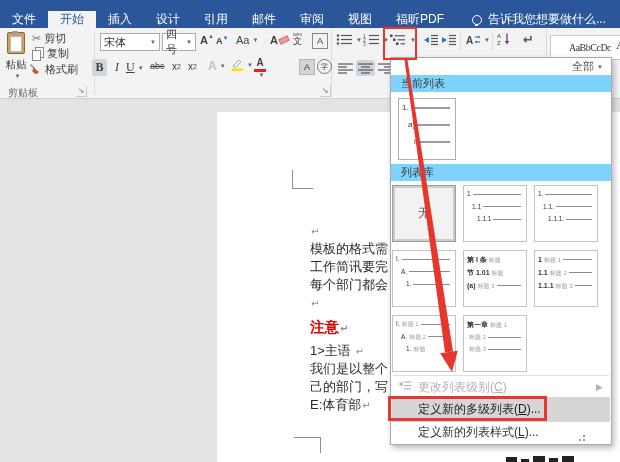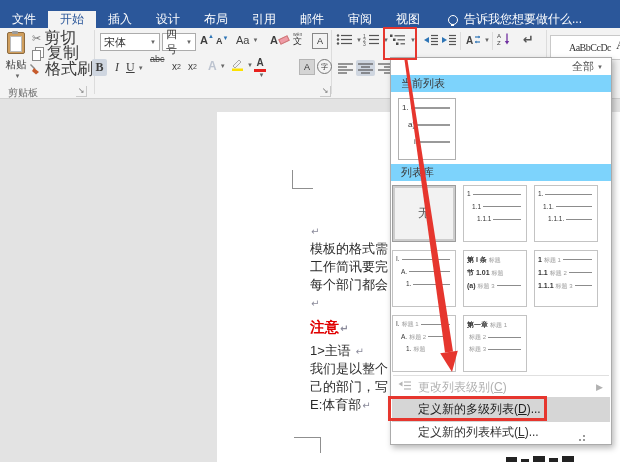--- a/index.html
+++ b/index.html
@@ -18,21 +18,21 @@
   
   .ribbon{left:0;top:28px;width:620px;height:70px;background:#f3f3f3;border-bottom:1px solid #d0d0d0;z-index:2;}
   .vsep{position:absolute;top:2px;height:64px;width:1px;background:#dcdcdc;}
   .rbtn{position:absolute;display:flex;align-items:center;color:#3f3f3f;}
   .glabel{position:absolute;top:58px;font-size:10px;color:#666;text-align:left;}
   .launcher{position:absolute;top:58px;width:10px;height:10px;font-size:8px;color:#777;line-height:10px;text-align:center;border:1px solid #c9c9c9;border-top:none;border-left:none;}
   .combo{position:absolute;background:#fff;border:1px solid #acacac;font-size:11px;color:#333;
          display:flex;align-items:center;justify-content:space-between;padding:0 3px;height:18px;box-sizing:border-box;}
   .car{font-size:6px;color:#666;margin-left:3px;}
   .pressed{background:#cfd6e0;border-radius:2px;}
-  .smalltxt{font-size:16px;color:#3b3b3b;margin-left:3px;white-space:nowrap;}
+  .smalltxt{font-size:11px;color:#3b3b3b;margin-left:3px;white-space:nowrap;}
   .iconf{font-family:"DejaVu Sans",sans-serif;}
   
   .clip-ic{width:16px;height:20px;background:#cf9e5d;border:1px solid #8c6a3f;border-radius:2px;position:relative;}
   .clip-ic:before{content:"";position:absolute;left:2px;top:3px;width:10px;height:14px;background:#fff;border:1px solid #bbb;}
   .clip-ic:after{content:"";position:absolute;left:4px;top:-2px;width:6px;height:3px;background:#9b9b9b;border-radius:1px;}
   .copy-ic{width:12px;height:13px;position:relative;}
   .copy-ic:before{content:"";position:absolute;left:3px;top:0;width:7px;height:9px;border:1px solid #8a8a8a;background:#fff;}
   .copy-ic:after{content:"";position:absolute;left:0;top:3px;width:7px;height:9px;border:1px solid #8a8a8a;background:#fff;}
   .eraser{display:inline-block;width:8px;height:4px;background:#ef9ba6;border:1px solid #c77;transform:rotate(-25deg);margin-left:1px;}
   .phon{display:inline-flex;flex-direction:column;align-items:center;line-height:1;}
@@ -88,25 +88,25 @@
 <body>
 
 <div id="app">
 
   <div class="abs tabbar">
     <div class="tab">文件</div>
     <div class="tab active">开始</div>
     <div id="tabs-others" style="display:flex;margin-top:36px;">
         <div class="tab">插入</div>
         <div class="tab">设计</div>
-        <div class="tab">布局</div>
         <div class="tab">引用</div>
         <div class="tab">邮件</div>
         <div class="tab">审阅</div>
         <div class="tab">视图</div>
+        <div class="tab">福昕PDF</div>
       </div>
     <div class="tellme">
       <span class="bulb"></span>
       <span>告诉我您想要做什么...</span>
     </div>
   </div>
 
   <div class="abs ribbon">
     <span class="vsep" style="left:94px;"></span>
     <span class="vsep" style="left:331px;"></span>
@@ -170,21 +170,21 @@
     <div class="rbtn pressed" style="left:92px;top:31px;width:15px;height:17px;justify-content:center;">
       <span style="font-size:12px;font-weight:bold;font-family:'Liberation Serif',serif;">B</span>
     </div>
     <div class="rbtn" style="left:111px;top:31px;width:12px;height:17px;justify-content:center;">
       <span style="font-size:12px;font-style:italic;font-family:'Liberation Serif',serif;">I</span>
     </div>
     <div class="rbtn" style="left:126px;top:31px;height:17px;">
       <span style="font-size:12px;text-decoration:underline;font-family:'Liberation Serif',serif;">U</span>
         <span class="car">▼</span>
     </div>
-    <div class="rbtn" style="left:150px;top:26px;justify-content:center;">
+    <div class="rbtn" style="left:150px;top:33px;justify-content:center;">
       <span style="font-size:9px;text-decoration:line-through;">abc</span>
     </div>
     <div class="rbtn" style="left:172px;top:33px;font-size:10px;">
       <span>x</span>
         <sub style="font-size:7px;">2</sub>
     </div>
     <div class="rbtn" style="left:188px;top:33px;font-size:10px;">
       <span>x</span>
         <sup style="font-size:7px;">2</sup>
     </div>

